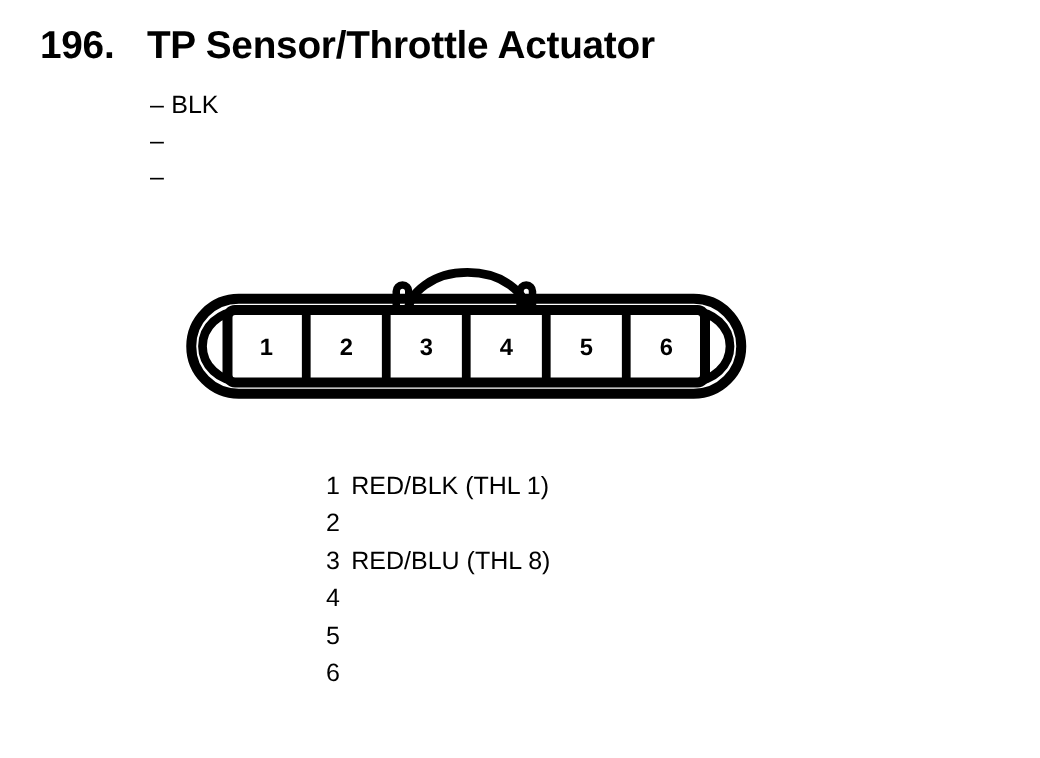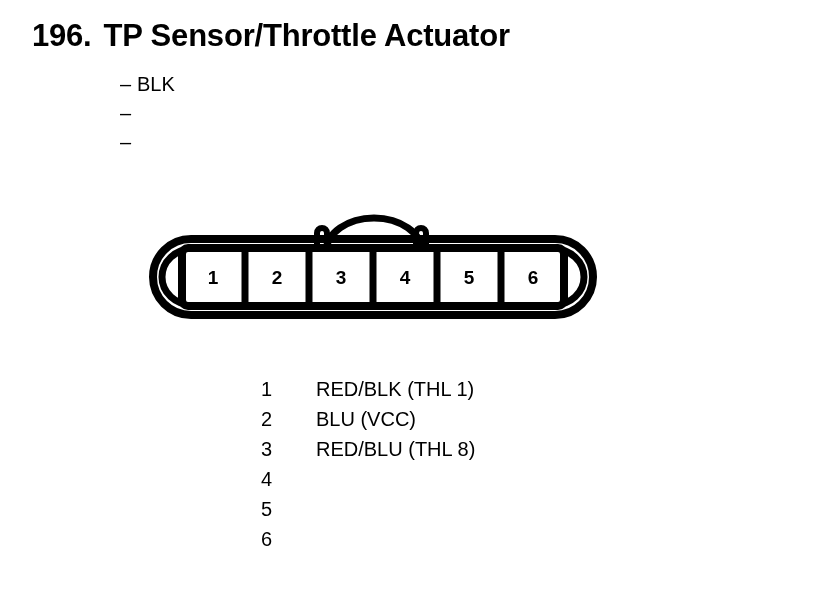--- a/index.html
+++ b/index.html
@@ -25,21 +25,21 @@
   }
   #page-title {
     font-size: 31px;
     font-weight: bold;
     line-height: 36px;
     letter-spacing: -0.2px;
     white-space: nowrap;
   }
   #title-number {
     display: inline-block;
-    margin-right: 12px;
+    margin-right: 26px;
   }
   #title-text {
     display: inline-block;
   }
 
   
   #notes-list {
     position: absolute;
     left: 120px;
     top: 70px;
@@ -92,21 +92,20 @@
     line-height: 30px;
     white-space: nowrap;
   }
   .legend-pin {
     flex: 0 0 24px;
     text-align: right;
     margin-right: 9px;
   }
   .legend-desc {
     flex: 0 0 auto;
-    margin-left: 35px;
   }
 </style>
 </head>
 <body>
 
 <div id="header-block">
   <div id="page-title">
     <span id="title-number">196.</span><span id="title-text">TP Sensor/Throttle Actuator</span>
   </div>
 </div>
@@ -156,21 +155,20 @@
   </svg>
 </div>
 
 <div id="pin-legend">
   <div class="legend-row">
     <span class="legend-pin">1</span>
     <span class="legend-desc">RED/BLK (THL 1)</span>
   </div>
   <div class="legend-row">
     <span class="legend-pin">2</span>
-    <span class="legend-desc">BLU (VCC)</span>
   </div>
   <div class="legend-row">
     <span class="legend-pin">3</span>
     <span class="legend-desc">RED/BLU (THL 8)</span>
   </div>
   <div class="legend-row">
     <span class="legend-pin">4</span>
   </div>
   <div class="legend-row">
     <span class="legend-pin">5</span>

